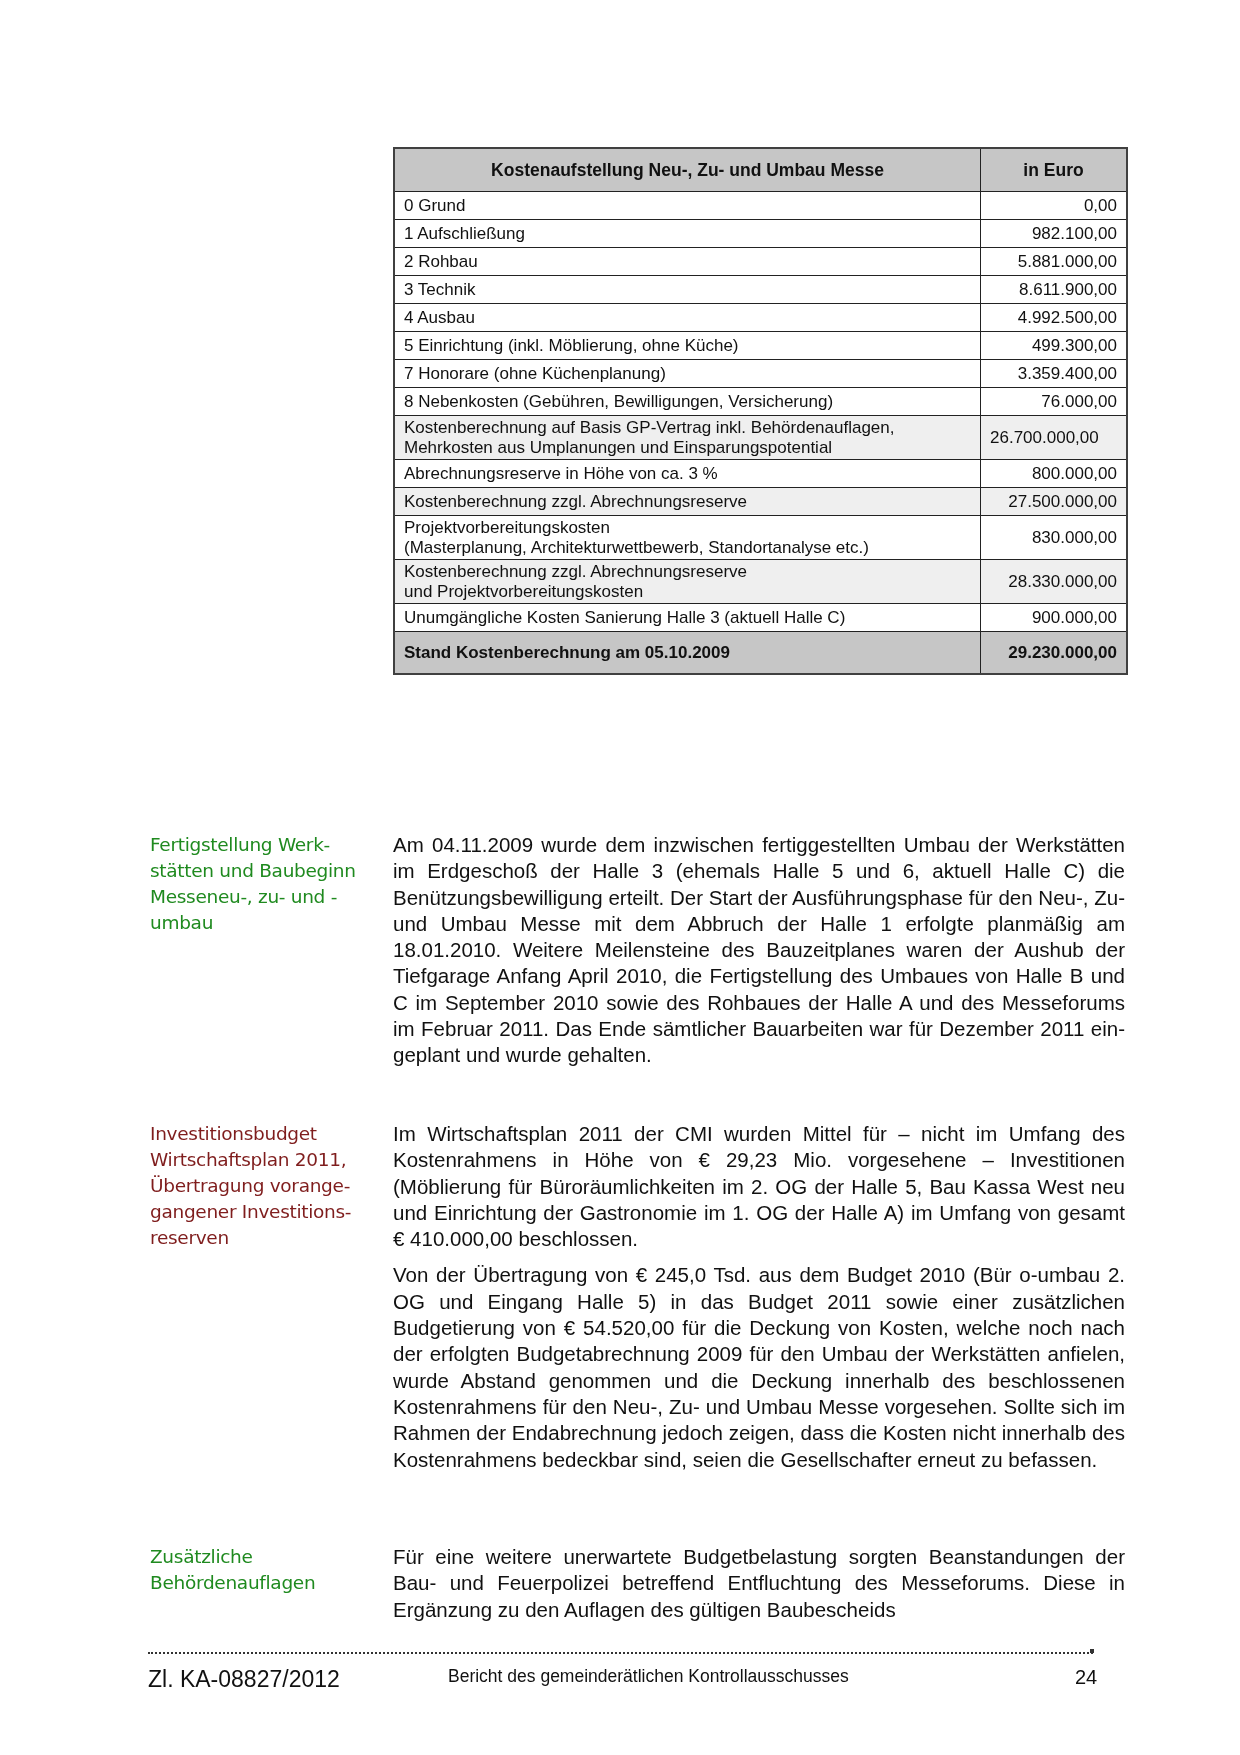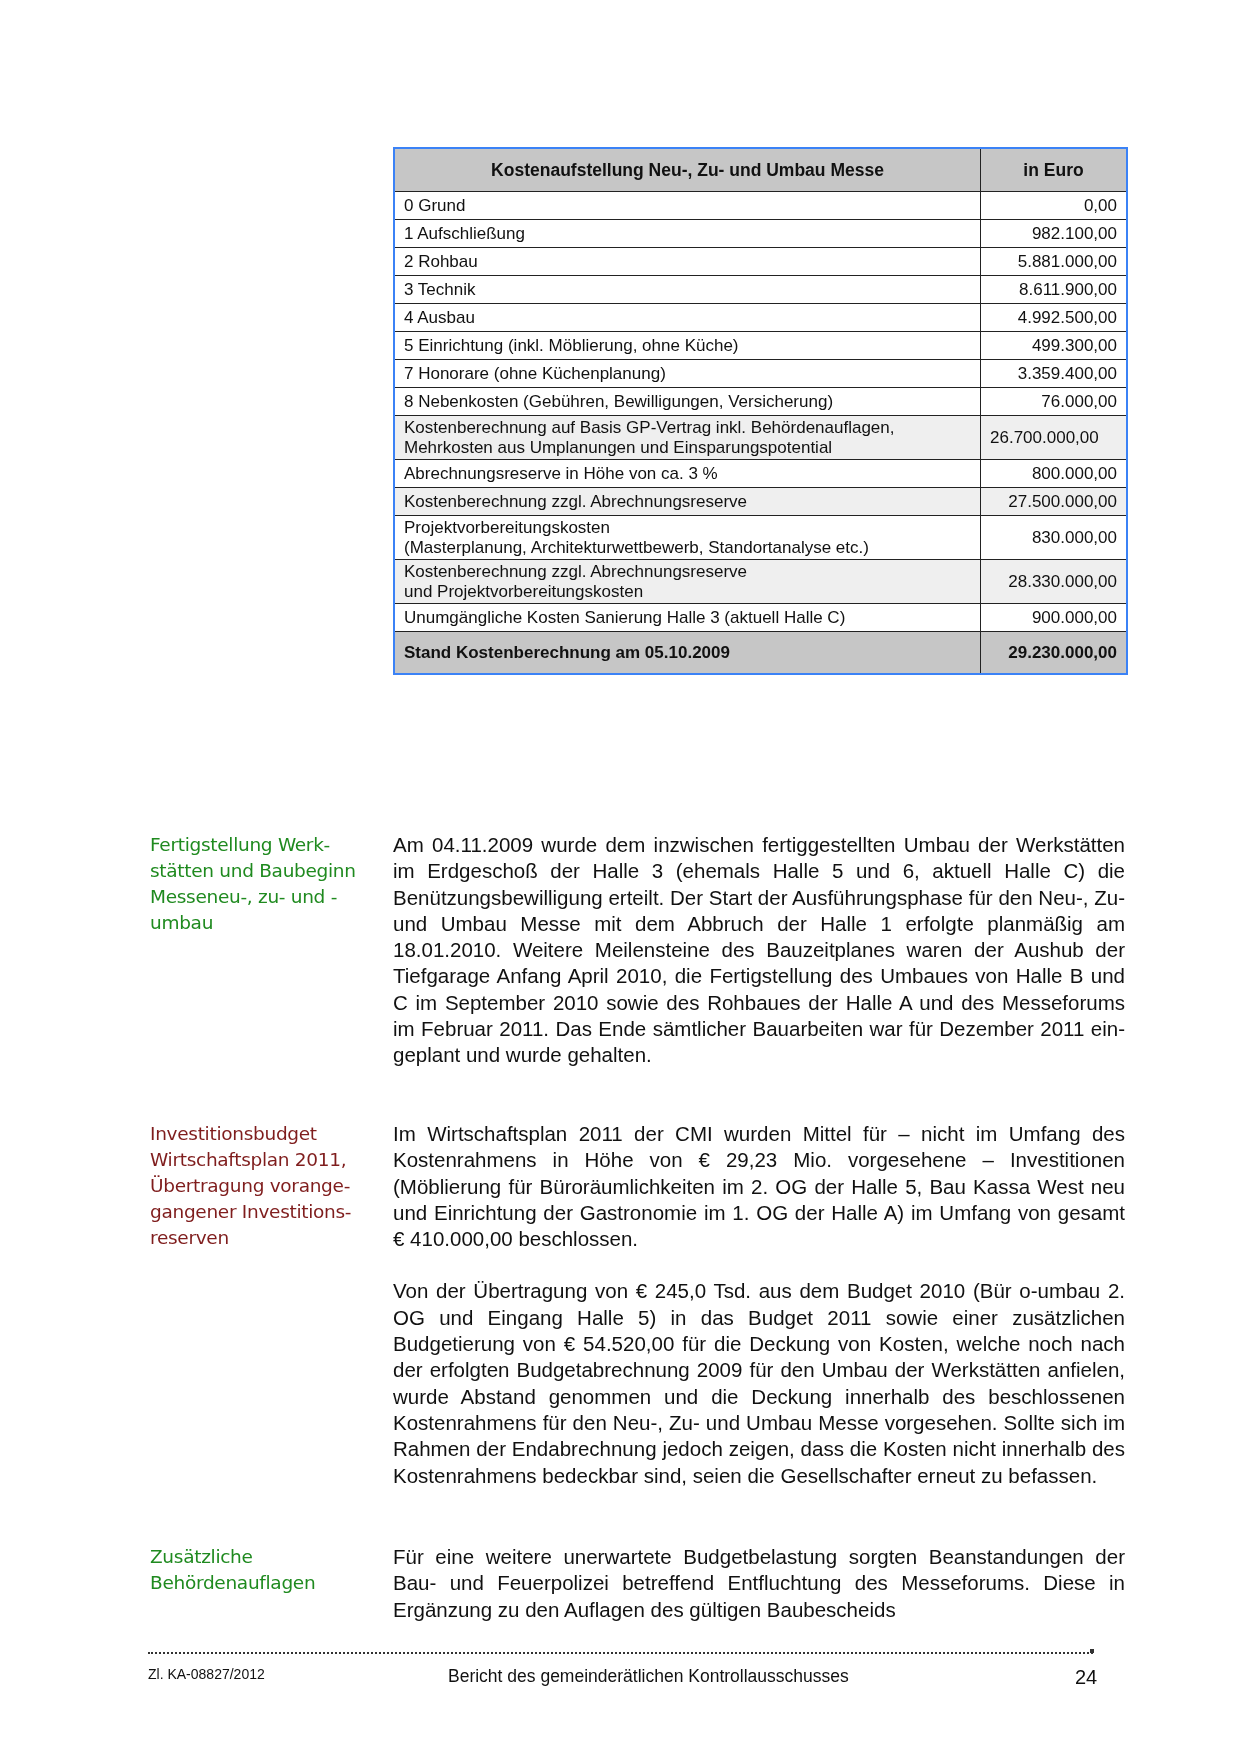--- a/index.html
+++ b/index.html
@@ -1,21 +1,21 @@
 <!DOCTYPE html>
 <html><head>
 <meta charset="utf-8">
 <style>
   html, body { margin:0; padding:0; background:#ffffff; }
   body { width:1240px; height:1755px; position:relative; overflow:hidden;
          font-family:"Liberation Sans", sans-serif; color:#111; }
 
   
   .cost-table { position:absolute; left:393px; top:147px; width:735px;
-                border-collapse:collapse; border:2px solid #3b82f6;
+                border-collapse:collapse; border:2px solid #404040;
                 font-family:"Liberation Sans", sans-serif; font-size:17px; }
   .cost-table td, .cost-table th { border:1.5px solid #222; padding:0 9px; line-height:20px; }
   .cost-table th { background:#c6c6c6; font-weight:bold; height:42px; text-align:center; font-size:17.5px; }
   .cost-table td.label { text-align:left; }
   .cost-table td.value { text-align:right; width:127px; white-space:nowrap; }
   .cost-table tr.row-simple td { height:27px; }
   .cost-table tr.row-shade td { background:#efefef; }
   .cost-table tr.row-double td { height:43px; }
   .cost-table tr.row-total td { background:#c6c6c6; font-weight:bold; height:41px; }
   .cost-table tr.row-ab td { text-align:justify; }
@@ -25,21 +25,21 @@
                   font-family:"DejaVu Sans", sans-serif; font-size:18.5px; line-height:26px;
                   color:#1f8a1f; letter-spacing:-0.3px; }
   .body-text { position:absolute; left:393px; width:732px;
                font-family:"Liberation Sans", sans-serif; font-size:20.5px; line-height:26.3px;
                text-align:justify; color:#111; }
 
   
   .footer-rule { position:absolute; left:148px; top:1652px; width:945px; height:0;
                  border-top:2px dotted #333; }
   .footer-rule-end { position:absolute; left:1090px; top:1649px; width:4px; height:4px; background:#333; }
-  .footer-left { position:absolute; left:148px; top:1666px; font-size:14px; color:#111; }
+  .footer-left { position:absolute; left:148px; top:1666px; font-size:23px; color:#111; }
   .footer-center { position:absolute; left:448px; top:1666px; font-size:17.5px; color:#111; }
   .footer-right { position:absolute; left:1075px; top:1666px; font-size:20px; color:#111; }
 </style>
 </head>
 <body>
 
 <table class="cost-table">
   <thead>
     <tr>
       <th>Kostenaufstellung Neu-, Zu- und Umbau Messe</th>
@@ -123,21 +123,21 @@
   <span>Fertigstellung Werk- stätten und Baubeginn Messeneu-, zu- und -umbau</span>
 </div>
 <div class="body-text" style="top:832px;">
   <p style="margin:0">Am 04.11.2009 wurde dem inzwischen fertiggestellten Umbau der Werkstätten im Erdgeschoß der Halle 3 (ehemals Halle 5 und 6, aktuell Halle C) die Benützungsbewilligung erteilt. Der Start der Ausführungs­phase für den Neu-, Zu- und Umbau Messe mit dem Abbruch der Halle 1 erfolgte planmäßig am 18.01.2010. Weitere Meilensteine des Bauzeitplanes waren der Aushub der Tiefgarage Anfang April 2010, die Fertigstellung des Umbaues von Halle B und C im September 2010 sowie des Rohbaues der Halle A und des Messeforums im Februar 2011. Das Ende sämtlicher Bauarbeiten war für Dezember 2011 ein­geplant und wurde gehalten.</p>
 </div>
 
 <div class="margin-label" style="top: 1121px; color: #7f1d1d;">
   <span>Investitionsbudget Wirtschaftsplan 2011, Übertragung vorange- gangener Investitions- reserven</span>
 </div>
 <div class="body-text" style="top:1121px;">
-  <p style="margin:0 0 26px 0">Im Wirtschaftsplan 2011 der CMI wurden Mittel für – nicht im Umfang des Kostenrahmens in Höhe von € 29,23 Mio. vorgesehene – Investiti­onen (Möblierung für Büroräumlichkeiten im 2. OG der Halle 5, Bau Kassa West neu und Einrichtung der Gastronomie im 1. OG der Halle A) im Umfang von gesamt € 410.000,00 beschlossen.</p>
+  <p style="margin:0 0 10px 0">Im Wirtschaftsplan 2011 der CMI wurden Mittel für – nicht im Umfang des Kostenrahmens in Höhe von € 29,23 Mio. vorgesehene – Investiti­onen (Möblierung für Büroräumlichkeiten im 2. OG der Halle 5, Bau Kassa West neu und Einrichtung der Gastronomie im 1. OG der Halle A) im Umfang von gesamt € 410.000,00 beschlossen.</p>
   <p style="margin:0">Von der Übertragung von € 245,0 Tsd. aus dem Budget 2010 (Bür o-umbau 2. OG und Eingang Halle 5) in das Budget 2011 sowie einer zusätzlichen Budgetierung von € 54.520,00 für die Deckung von Kos­ten, welche noch nach der erfolgten Budgetabrechnung 2009 für den Umbau der Werkstätten anfielen, wurde Abstand genommen und die Deckung innerhalb des beschlossenen Kostenrahmens für den Neu-, Zu- und Umbau Messe vorgesehen. Sollte sich im Rahmen der Endab­rechnung jedoch zeigen, dass die Kosten nicht innerhalb des Kosten­rahmens bedeckbar sind, seien die Gesellschafter erneut zu befassen.</p>
 </div>
 
 <div class="margin-label" style="top: 1544px; color: rgb(31, 138, 31);">
   <span>Zusätzliche Behördenauflagen</span>
 </div>
 <div class="body-text" style="top:1544px;">
   <p style="margin:0">Für eine weitere unerwartete Budgetbelastung sorgten Beanstandun­gen der Bau- und Feuerpolizei betreffend Entfluchtung des Messefo­rums. Diese in Ergänzung zu den Auflagen des gültigen Baubescheids</p>
 </div>
 

